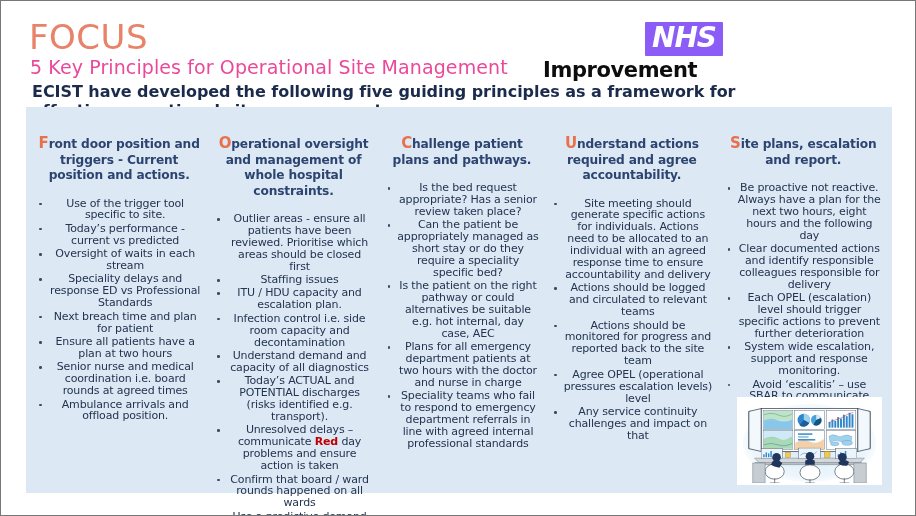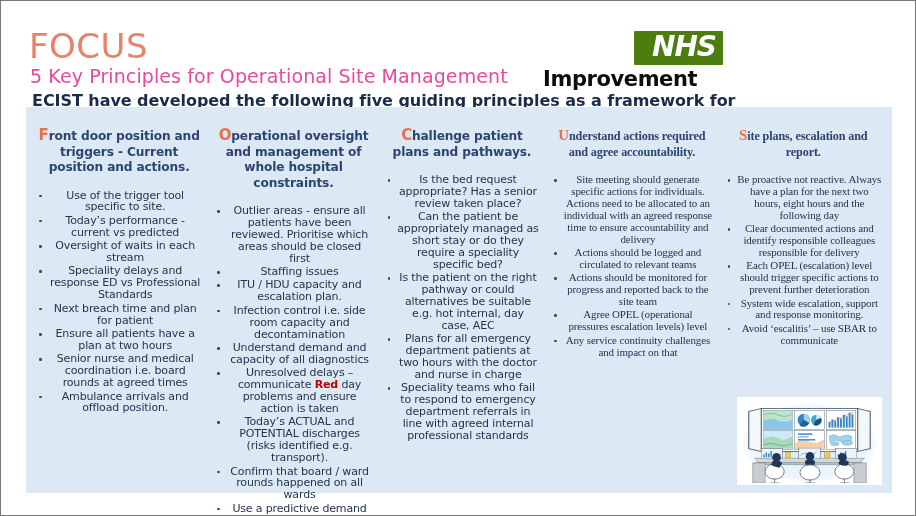--- a/index.html
+++ b/index.html
@@ -16,21 +16,21 @@
     height: 516px;
     background: #ffffff;
     border: 1px solid #777777;
     box-sizing: border-box;
     overflow: hidden;
   }
 
   
   .header {
     position: absolute;
-    left: 0; top: 17px;
+    left: 0; top: 8px;
     width: 740px;
     height: 100px;
   }
   .focus-title {
     position: absolute;
     left: 28px;
     top: 8px;
     font-size: 34px;
     letter-spacing: 0.5px;
     color: #e8836a;
@@ -59,22 +59,22 @@
   
   .nhs-logo {
     position: absolute;
     right: 18px;
     top: 13px;
     width: 180px;
     text-align: right;
   }
   .nhs-box {
     display: inline-block;
-    background: #4d7c0f;
-    padding: 1px 7px 3px 18px;
+    background: #8b5cf6;
+    padding: 1px 7px 3px 7px;
     border-radius: 1px;
   }
   .nhs-box-text {
     color: #ffffff;
     font-family: "DejaVu Sans", sans-serif;
     font-style: italic;
     font-weight: 700;
     font-size: 28px;
     line-height: 30px;
     letter-spacing: -1px;
@@ -107,31 +107,31 @@
     padding: 9px 4px 4px 4px;
   }
   .col {
     position: relative;
     box-sizing: border-box;
     padding: 0 6px;
   }
   .col-1 { width: 180px; }
   .col-2 { width: 172px; }
   .col-3 { width: 168px; }
-  .col-4 { width: 175px; font-family: Liberation Serif, serif; }
-  .col-5 { width: 171px; font-family: Liberation Serif, serif; }
+  .col-4 { width: 175px; }
+  .col-5 { width: 171px; }
 
   .col-head {
     text-align: center;
     color: #2c4470;
     font-size: 12.2px;
     font-weight: 700;
     line-height: 15.5px;
     letter-spacing: -0.15px;
-    margin: 12px 2px 14px 2px;
+    margin: 20px 2px 14px 2px;
   }
   .cap {
     color: #e8704a;
     font-size: 15px;
     font-weight: 700;
   }
 
   ul.bullets {
     list-style: none;
     margin: 0;
@@ -219,22 +219,22 @@
       <div class="col col-2">
         <div class="col-head">
           <span class="cap">O</span><span>perational oversight and management of whole hospital constraints.</span>
         </div>
         <ul class="bullets">
             <li>Outlier areas - ensure all patients have been reviewed. Prioritise which areas should be closed first</li>
             <li>Staffing issues</li>
             <li>ITU / HDU capacity and escalation plan.</li>
             <li>Infection control i.e. side room capacity and decontamination</li>
             <li>Understand demand and capacity of all diagnostics</li>
+            <li>Today’s ACTUAL and POTENTIAL discharges (risks identified e.g.  transport).</li>
             <li>Unresolved delays – communicate <span class="redword">Red</span> day problems and ensure action is taken</li>
-            <li>Today’s ACTUAL and POTENTIAL discharges (risks identified e.g.  transport).</li>
             <li>Confirm that board / ward rounds happened on all wards</li>
             <li>Use a predictive demand model based upon previous activity</li>
           </ul>
       </div>
 
       <div class="col col-3">
         <div class="col-head">
           <span class="cap">C</span><span>hallenge patient plans and pathways.</span>
         </div>
         <ul class="bullets">

